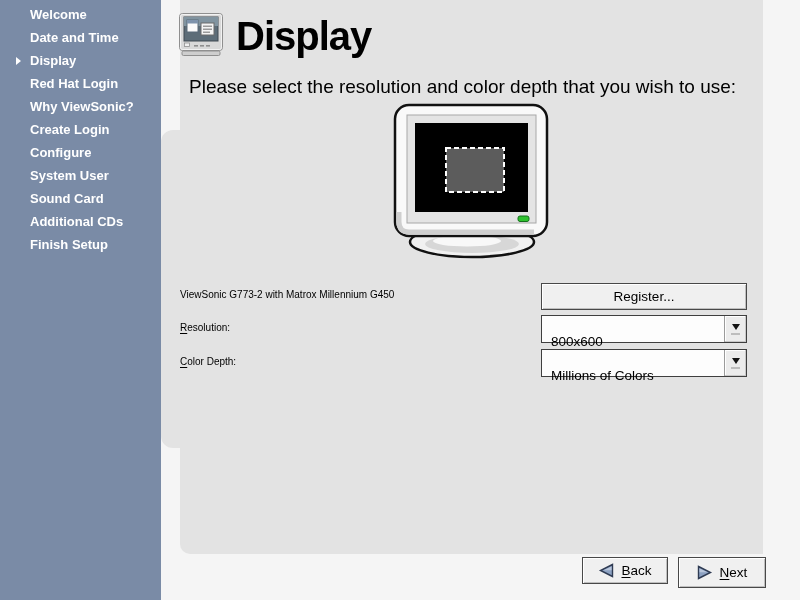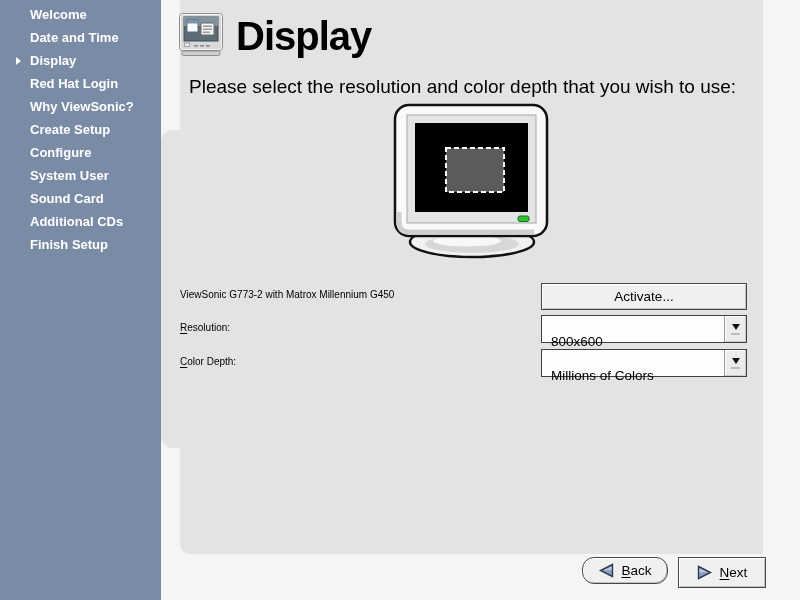--- a/index.html
+++ b/index.html
@@ -65,21 +65,21 @@
   }
   .combo-text{font-size:13.5px;color:#000;padding-left:9px;white-space:nowrap;margin-top:24px;}
   .combo-arrow{
     margin-left:auto;width:21px;align-self:stretch;background:#ececec;
     border-left:1px solid #9b9b9b;box-shadow:inset -1px -1px 0 #c9c9c9, inset 1px 1px 0 #fff;
     display:flex;flex-direction:column;align-items:center;justify-content:center;
   }
   .arrow-glyph{width:0;height:0;border-left:4px solid transparent;border-right:4px solid transparent;border-top:6px solid #141414;}
   .arrow-bar{width:9px;height:2px;background:#bdbdbd;margin-top:3px;}
   
-  .back-btn{left:582px;top:557px;width:86px;height:27px;border-radius:12px;}
+  .back-btn{left:582px;top:557px;width:86px;height:27px;}
   .next-btn{left:678px;top:557px;width:88px;height:31px;}
 </style>
 </head>
 <body>
 
 <div class="sidebar">
   <div class="side-nav">
       <div class="side-item">
         <span class="side-label">Welcome</span>
       </div>
@@ -90,21 +90,21 @@
         <span class="side-arrow"></span>
         <span class="side-label">Display</span>
       </div>
       <div class="side-item">
         <span class="side-label">Red Hat Login</span>
       </div>
       <div class="side-item">
         <span class="side-label">Why ViewSonic?</span>
       </div>
       <div class="side-item">
-        <span class="side-label">Create Setup</span>
+        <span class="side-label">Create Login</span>
       </div>
       <div class="side-item">
         <span class="side-label">Configure</span>
       </div>
       <div class="side-item">
         <span class="side-label">System User</span>
       </div>
       <div class="side-item">
         <span class="side-label">Sound Card</span>
       </div>
@@ -158,21 +158,21 @@
     <rect x="18" y="13" width="129" height="108" fill="#e4e4e4" stroke="#a8a8a8"></rect>
     <rect x="26" y="21" width="113" height="89" fill="#000000"></rect>
 
     <rect x="57" y="46" width="58" height="44" fill="#5c5c5c" stroke="#ffffff" stroke-width="2" stroke-dasharray="5 3"></rect>
     <rect x="129" y="114" width="11" height="5.5" rx="2" fill="#2ec22e" stroke="#14701c"></rect>
   </g>
 </svg>
 
 <div class="form-label" style="top:289px">ViewSonic G773-2 with Matrox Millennium G450</div>
 <button class="btn configure-btn">
-  <span>Activate...</span>
+  <span>Register...</span>
 </button>
 
 <div class="form-label" style="top:322px">
   <span class="accel">R</span><span>esolution:</span>
 </div>
 <div class="combo" style="top:315px">
   <span class="combo-text">800x600</span>
   <span class="combo-arrow">
     <span class="arrow-glyph"></span>
     <span class="arrow-bar"></span>

